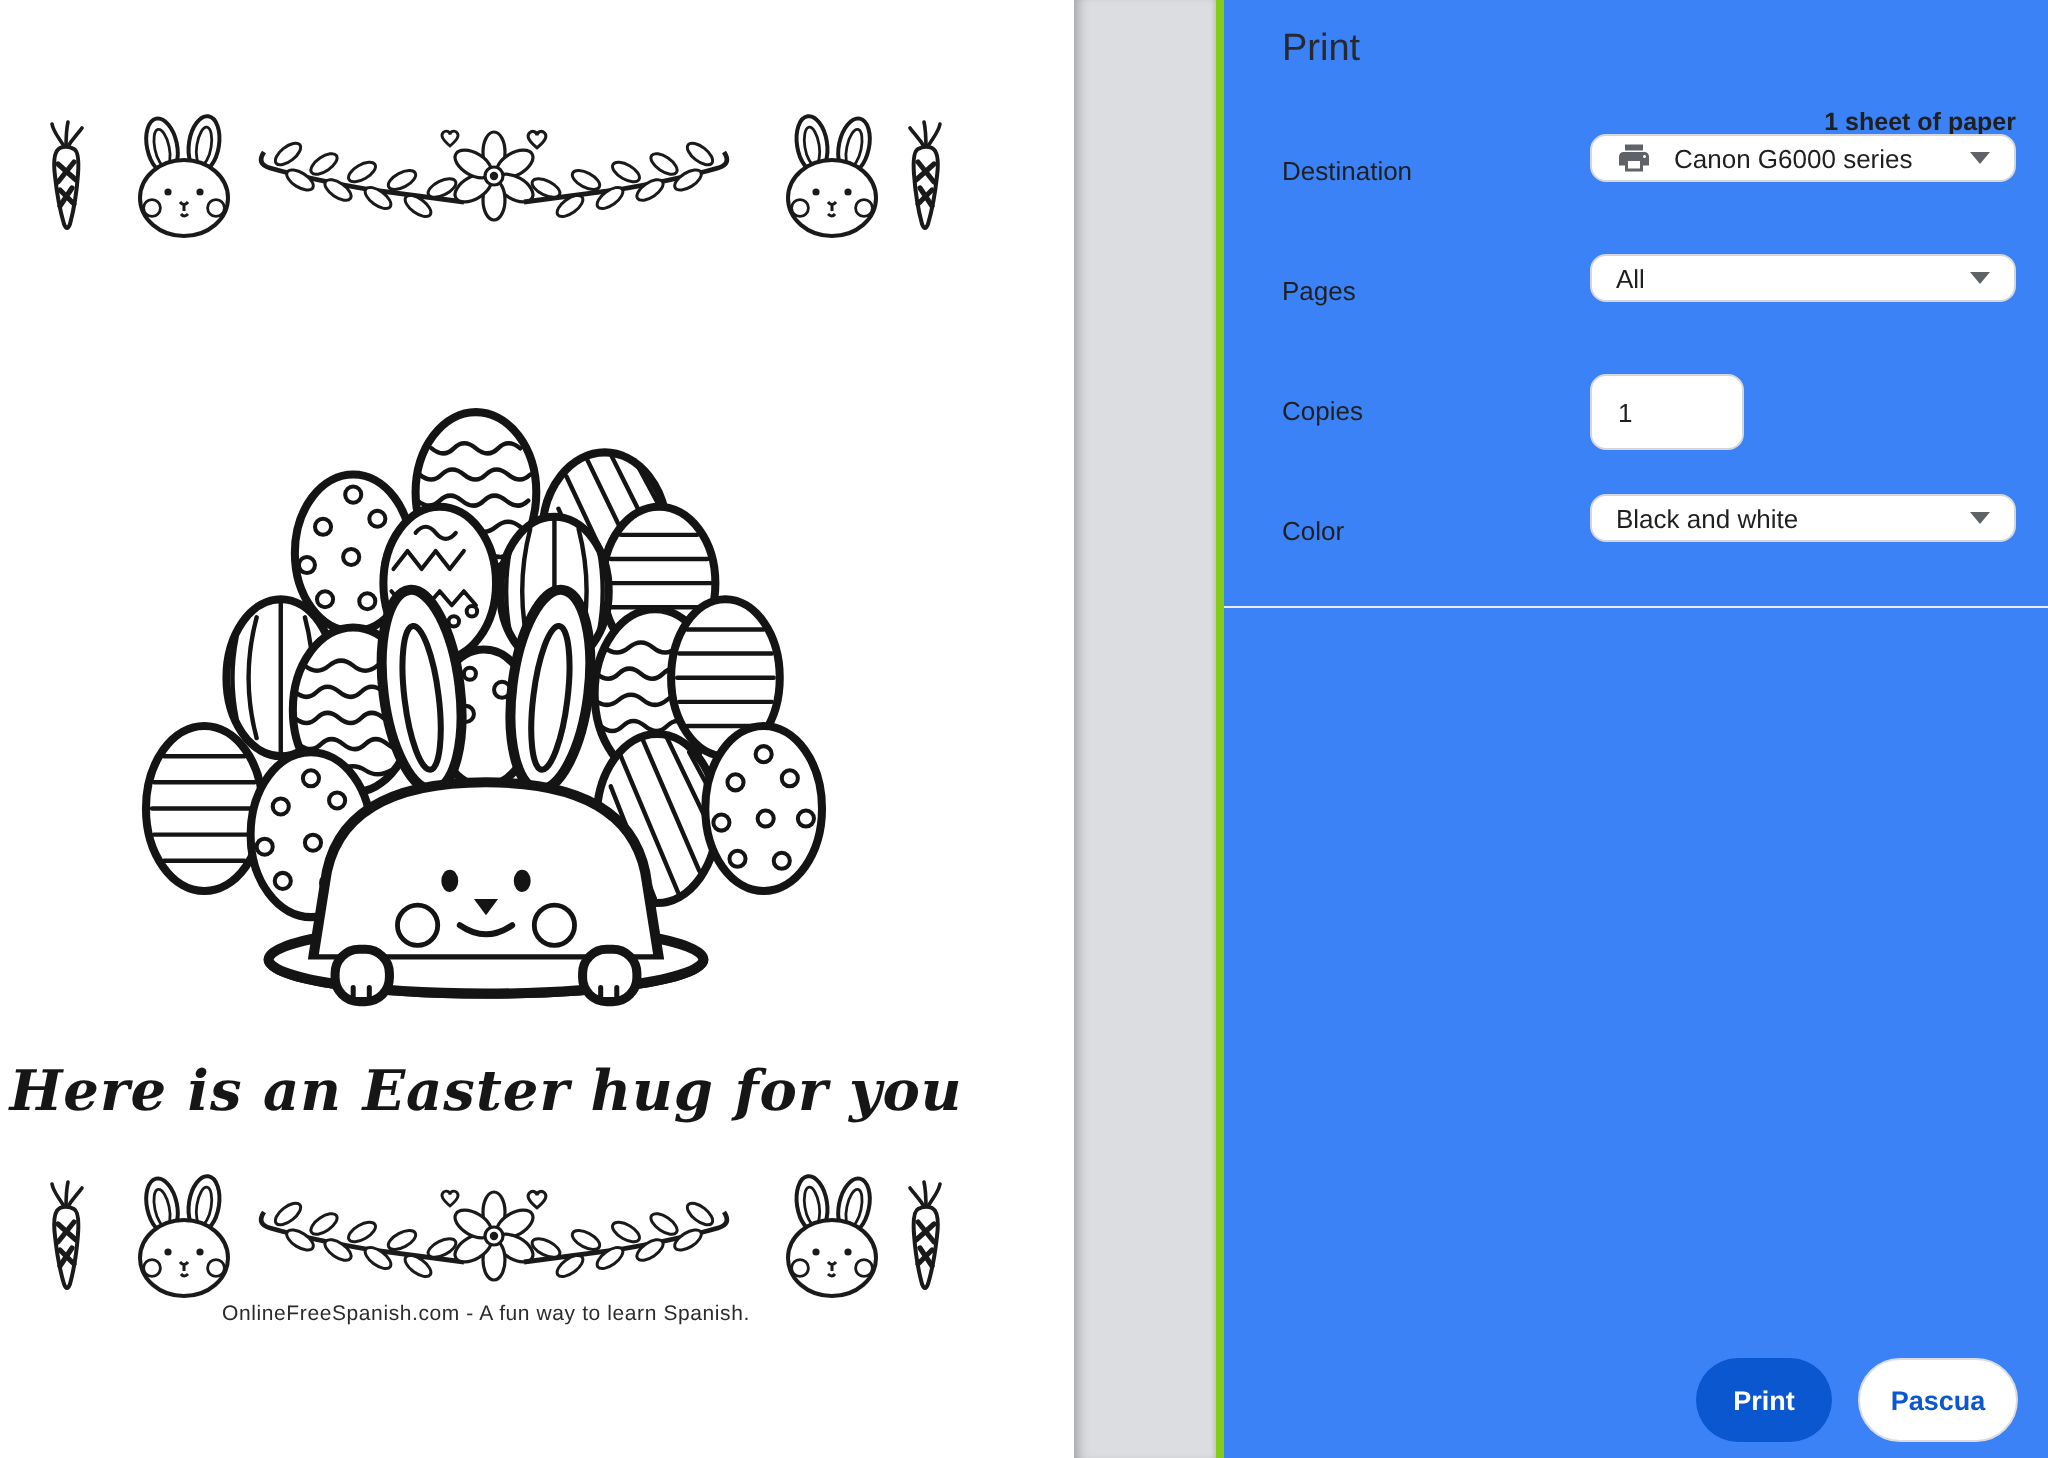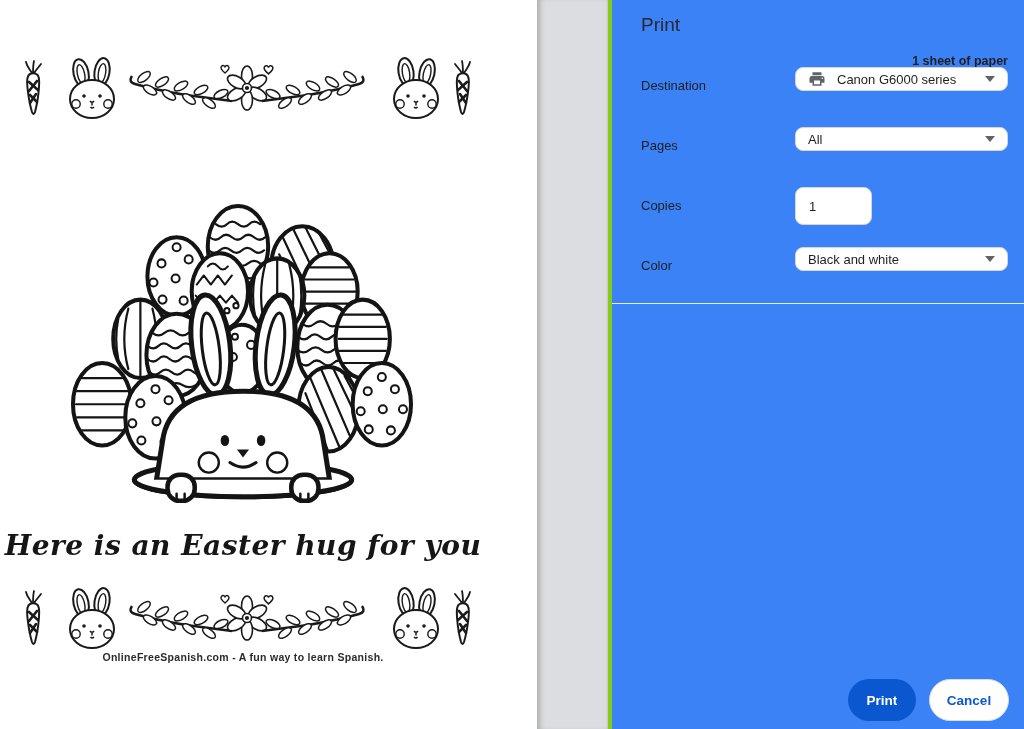--- a/index.html
+++ b/index.html
@@ -11,21 +11,21 @@
   .preview-page { position:absolute; left:0; top:0; width:537px; height:729px; background:#fff; }
   .gutter { position:absolute; left:537px; top:0; width:71px; height:729px; background:#dcdde0;
             box-shadow: inset 6px 0 6px -4px rgba(0,0,0,.28), inset -2px 0 2px -1px rgba(0,0,0,.12); }
 
   .title-script { position:absolute; left:0; width:486px; text-align:center;
                   font-family:"DejaVu Serif",serif; font-style:italic; font-weight:700;
                   font-size:28px; color:#161616; letter-spacing:.5px; white-space:nowrap; }
   .title-es { top:148px; }
   .title-en { top:529px; }
   .credit { position:absolute; left:0; top:651px; width:486px; text-align:center;
-            font-size:10.5px; font-weight:700; letter-spacing:.3px; color:#2b2b2b; }
+            font-size:10.5px; font-weight:400; letter-spacing:.3px; color:#2b2b2b; }
   .border-svg { position:absolute; left:14px; width:460px; height:64px; }
   .border-top { top:56px; }
   .border-bottom { top:586px; }
   .illustration { position:absolute; left:63px; top:196px; width:360px; height:334px; }
 
   
   .dialog { position:absolute; left:608px; top:0; width:416px; height:729px; background:#3b82f6;
             border-left:4px solid #84cc16; color:#202124; }
   .dlg-title { position:absolute; left:29px; top:14px; font-size:19px; color:#27292e; }
   .dlg-sheets { position:absolute; right:16px; top:19px; font-size:12.5px; font-weight:600; color:#1f1f1f;margin-top:35px; }
@@ -344,15 +344,15 @@
       <div class="control">
         <span>Black and white</span>
         <span class="arrow"></span>
       </div>
     </div>
 
     <div class="divider"></div>
 
 
     <button class="btn btn-print">Print</button>
-    <button class="btn btn-cancel">Cancel</button>
+    <button class="btn btn-cancel">Pascua</button>
   </div>
 </div>
 
 </body></html>

